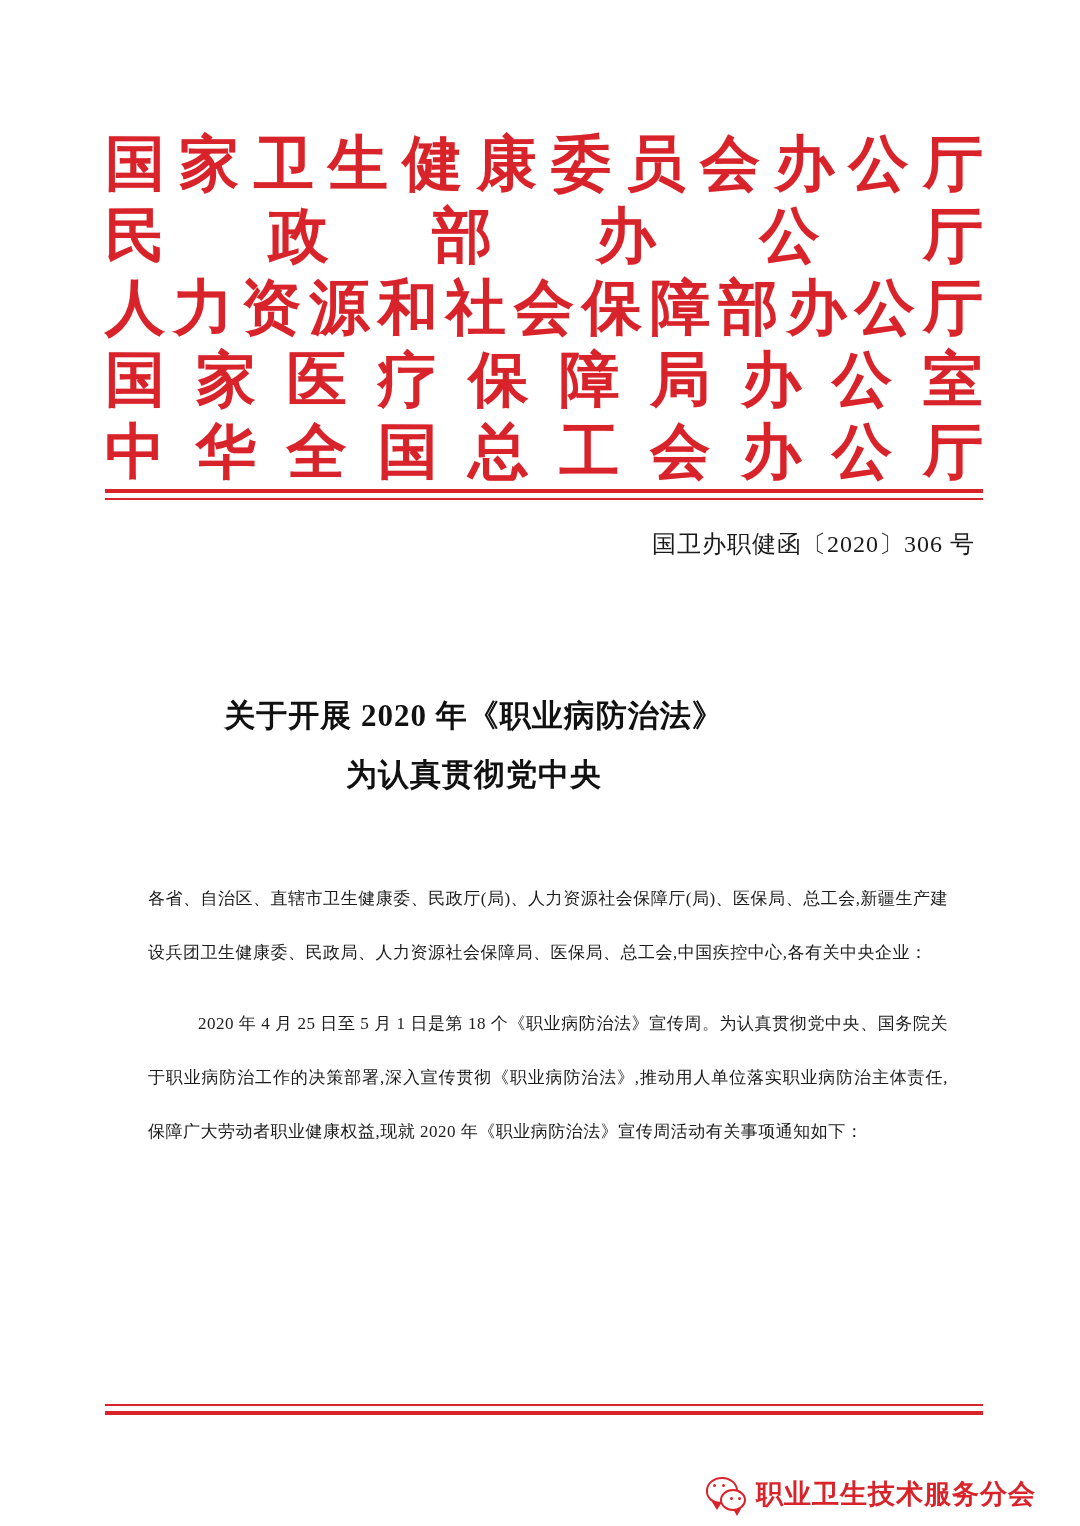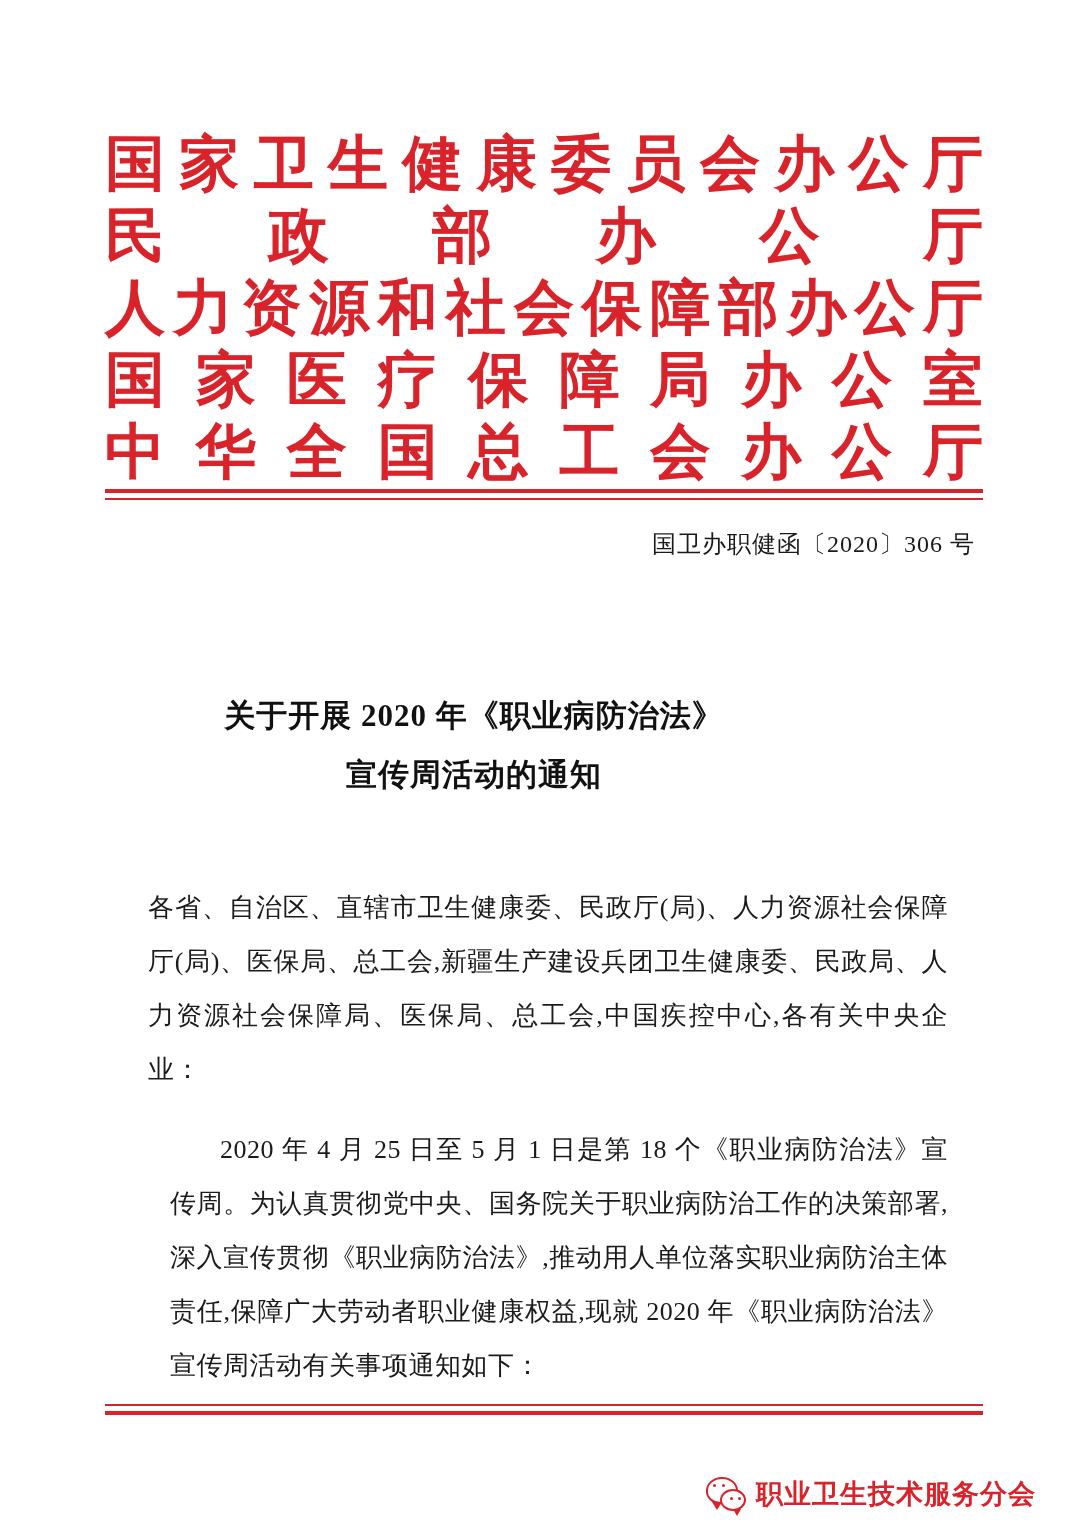--- a/index.html
+++ b/index.html
@@ -93,31 +93,30 @@
   }
 
   
   .body-block {
     position: absolute;
     left: 148px;
     top: 855px;
     width: 800px;
   }
   .para {
-    font-size: 26px;
+    font-size: 17px;
     line-height: 54px;
     letter-spacing: 0.5px;
     text-align: justify;
     text-justify: inter-ideograph;
     color: #1b1b1b;
   }
   .para.indent {
     text-indent: 50px;
     margin-top: 2px;
-    margin-left: 22px;
   }
 
   
   .bottom-rule-wrap {
     position: absolute;
     left: 105px;
     top: 1404px;
     width: 878px;
   }
   .bottom-rule-thin {
@@ -271,21 +270,21 @@
 
   <div class="rule-wrap">
     <div class="rule-thick"></div>
     <div class="rule-thin"></div>
   </div>
 
   <div class="docnum">国卫办职健函〔2020〕306 号</div>
 
   <div class="title-block">
     <div class="title-line">关于开展 2020 年《职业病防治法》</div>
-    <div class="title-line">宣传周活动的通知</div>
+    <div class="title-line">为认真贯彻党中央</div>
   </div>
 
   <div class="body-block">
     <p class="para">各省、自治区、直辖市卫生健康委、民政厅(局)、人力资源社会保障厅(局)、医保局、总工会,新疆生产建设兵团卫生健康委、民政局、人力资源社会保障局、医保局、总工会,中国疾控中心,各有关中央企业：</p>
     <p class="para indent">2020 年 4 月 25 日至 5 月 1 日是第 18 个《职业病防治法》宣传周。为认真贯彻党中央、国务院关于职业病防治工作的决策部署,深入宣传贯彻《职业病防治法》,推动用人单位落实职业病防治主体责任,保障广大劳动者职业健康权益,现就 2020 年《职业病防治法》宣传周活动有关事项通知如下：</p>
   </div>
 
   <div class="bottom-rule-wrap">
     <div class="bottom-rule-thin"></div>
     <div class="bottom-rule-thick"></div>

